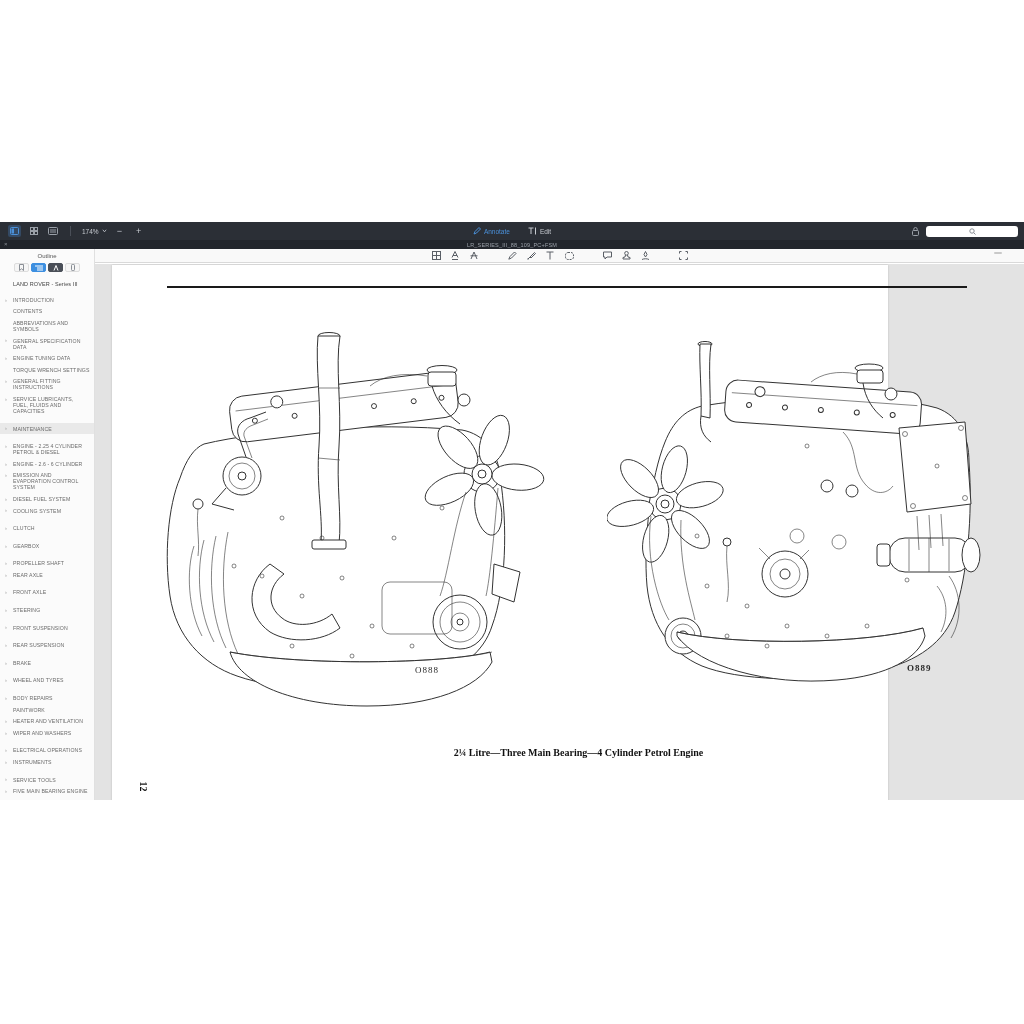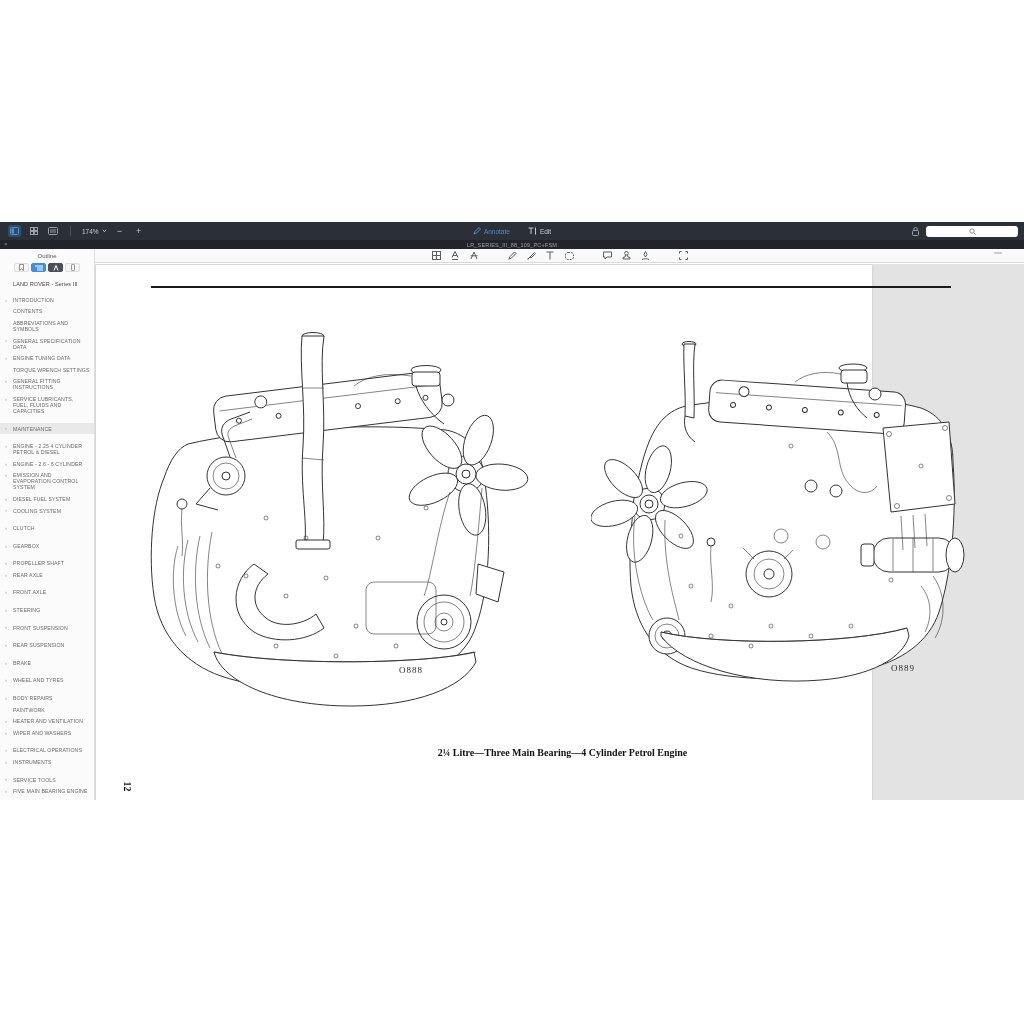--- a/index.html
+++ b/index.html
@@ -48,27 +48,27 @@
 
   
   .anno-toolbar { position:absolute; left:95px; top:0; width:929px; height:14px; background:#f9f9f9; border-bottom:1px solid #d9d9d9; display:flex; align-items:center; justify-content:center; gap:9px; }
   .anno-group { display:flex; align-items:center; gap:9px; }
   .anno-gsep { width:10px; }
   .anno-icon { display:flex; align-items:center; justify-content:center; width:10px; height:10px; color:#5a5f66; font-size:7px; }
   .scroll-dot { position:absolute; right:22px; top:3px; width:8px; height:2px; border-radius:1px; background:#c9c9c9; }
 
   
   .canvas { position:absolute; left:95px; top:15px; width:929px; height:536px; background:#e3e3e3; overflow:hidden; }
-  .page { position:absolute; left:1px; top:1px; width:776px; height:600px; background:#ffffff; box-shadow:0 0 2px rgba(0,0,0,0.18); }
+  .page { position:absolute; left:17px; top:1px; width:776px; height:600px; background:#ffffff; box-shadow:0 0 2px rgba(0,0,0,0.18); }
   .page-rule { position:absolute; left:55px; top:21px; width:800px; height:2px; background:#1a1a1a; }
   .engine-left { position:absolute; left:30px; top:61px; width:410px; height:400px; }
   .engine-right { position:absolute; left:495px; top:71px; width:390px; height:370px; }
   .fig-label { position:absolute; font-family:"Liberation Serif", serif; font-size:9px; color:#2a2a2a; letter-spacing:1px; }
   .fig-label.left { left:303px; top:400px; }
-  .fig-label.right { left:795px; top:398px; }
+  .fig-label.right { left:795px; top:398px;font-weight:bold; }
   .caption { position:absolute; left:20px; top:482px; width:893px; text-align:center; font-family:"Liberation Serif", serif; font-weight:bold; font-size:10px; color:#111; }
   .page-num { position:absolute; left:26px; top:516px; font-family:"Liberation Serif", serif; font-weight:bold; font-size:10px; color:#111; transform:rotate(90deg); }
 
   svg.lineart path, svg.lineart circle, svg.lineart ellipse, svg.lineart rect, svg.lineart line {
     stroke:#333; stroke-width:1; fill:none; vector-effect:non-scaling-stroke;
   }
   svg.lineart .w { fill:#ffffff; }
   svg.lineart .thin { stroke-width:0.6; }
 </style>
 </head>

